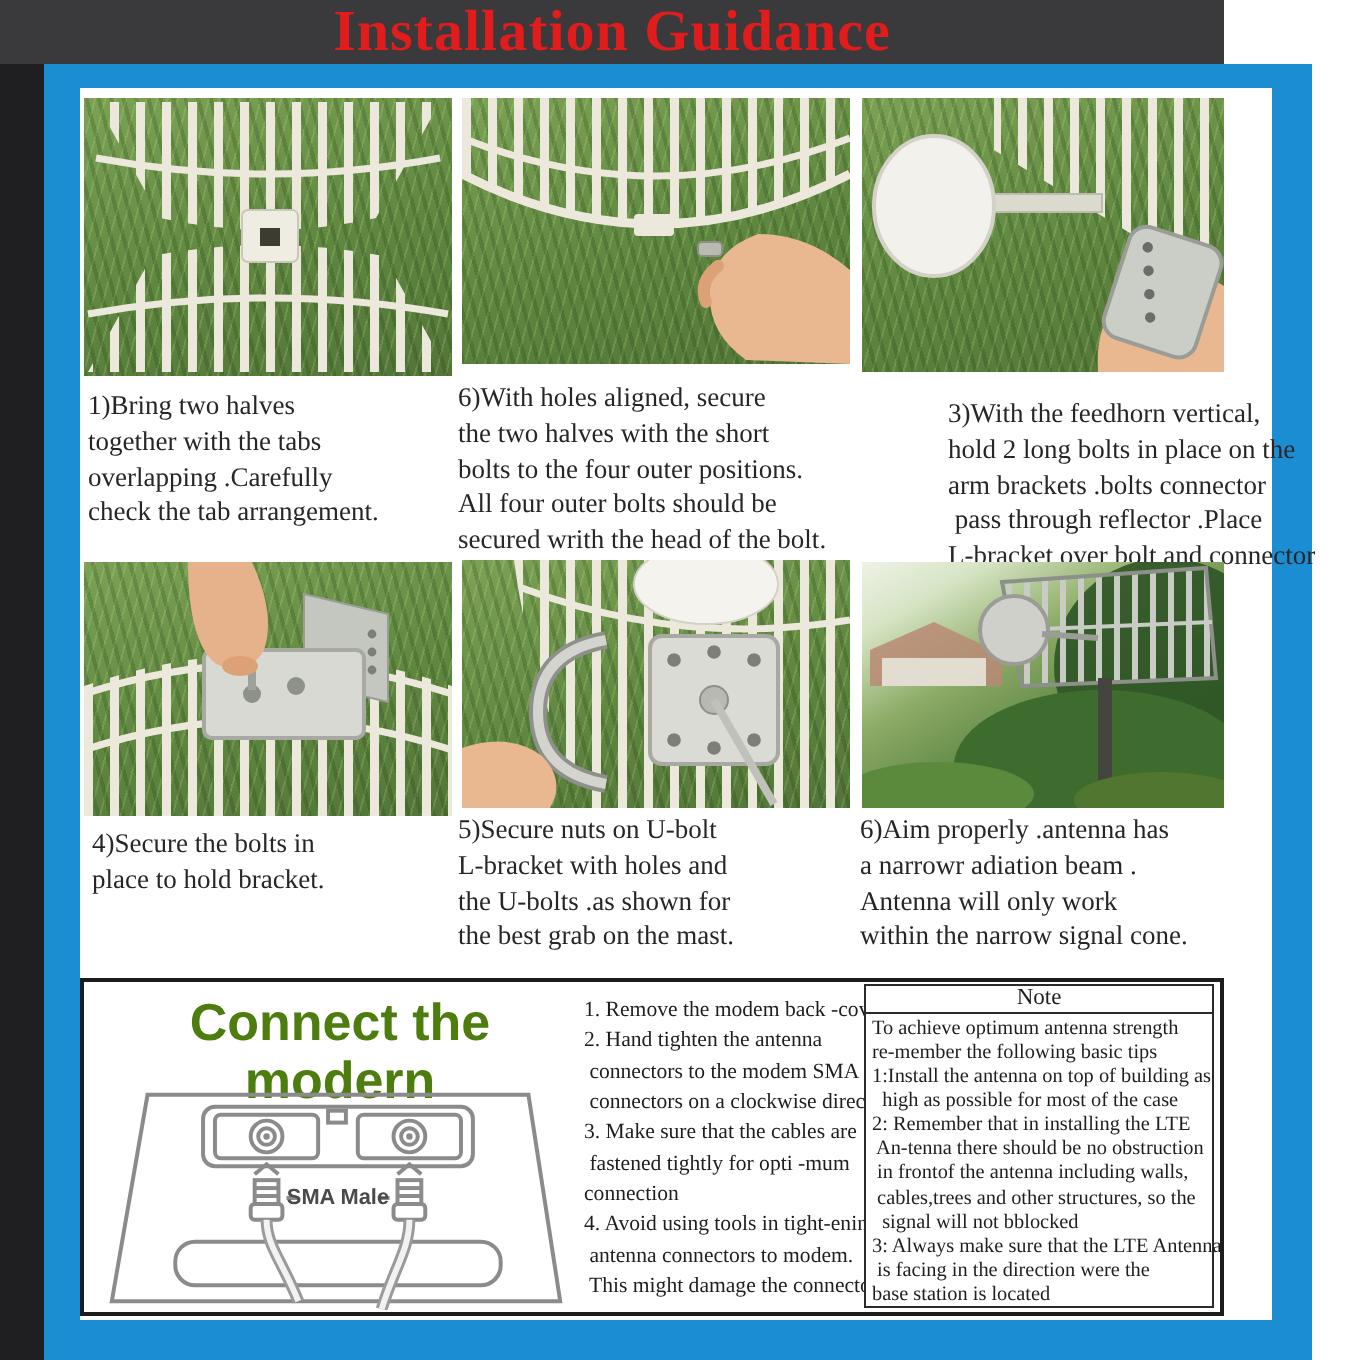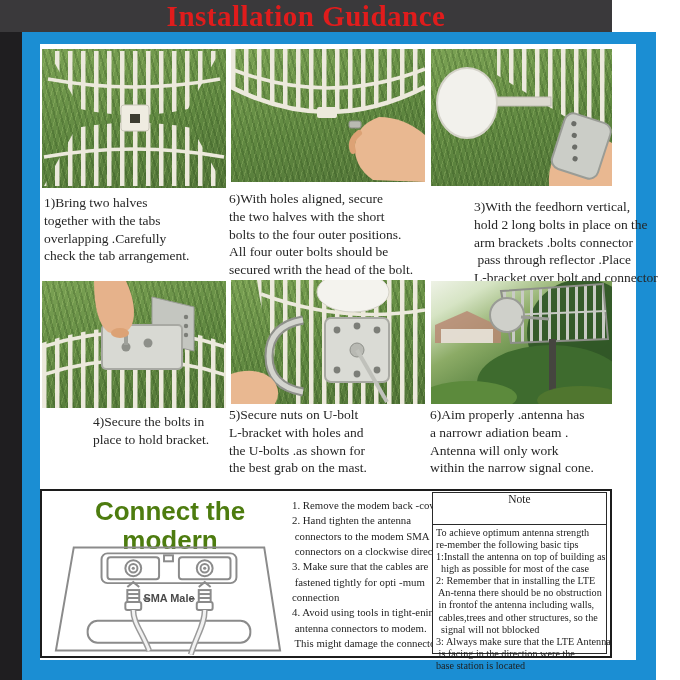--- a/index.html
+++ b/index.html
@@ -29,21 +29,21 @@
   .connect-box{position:absolute;left:40px;top:489px;width:568px;height:165px;
                border:2px solid #1c1c1c;background:#fff;}
   .connect-heading{position:absolute;left:10px;top:6px;width:236px;text-align:center;
                    font-family:"Liberation Sans",sans-serif;font-weight:bold;
                    font-size:26px;line-height:1.12;color:#4d7c0f;}
   .diagram{position:absolute;left:2px;top:52px;width:248px;height:112px;}
   .instructions{position:absolute;left:250px;top:7px;width:140px;white-space:pre;
                 font-size:10.8px;line-height:1.42;color:#1e1e1e;}
   .note-box{position:absolute;left:390px;top:1px;bottom:2px;width:173px;
             border:1.5px solid #2a2a2a;background:#fff;}
-  .note-title{text-align:center;font-size:11.5px;padding:0 0 19px 0;color:#1e1e1e;
+  .note-title{text-align:center;font-size:11.5px;padding:0 0 1px 0;color:#1e1e1e;
               border-bottom:1.5px solid #2a2a2a;}
   .note-body{white-space:pre;font-size:10.2px;line-height:1.185;padding:2px 0 0 3px;color:#1e1e1e;}
 </style>
 </head>
 <body>
 
 <div class="page">
 
   <div class="banner">
     <span class="banner-title">Installation Guidance</span>
@@ -181,21 +181,21 @@
       <path d="M70,10 L172,3 L177,58 L80,62 Z" fill="url(#p6)" stroke="#8d8f89" stroke-width="2"></path>
       <line x1="78" y1="34" x2="175" y2="30" stroke="#c9cbc5" stroke-width="2"></line>
       <circle cx="76" cy="34" r="17" fill="#cfd0ca" stroke="#9a9c96" stroke-width="2"></circle>
       <line x1="90" y1="36" x2="118" y2="38" stroke="#9a9c96" stroke-width="3"></line>
       <rect x="118" y="58" width="7" height="65" fill="#45453f"></rect>
       <ellipse cx="38" cy="116" rx="48" ry="16" fill="#5c8a3c"></ellipse>
       <ellipse cx="150" cy="119" rx="44" ry="14" fill="#50762f"></ellipse>
     </svg>
   </div>
 
-  <div class="caption" style="left:46px;top:413px;margin-left:47px;">4)Secure the bolts in
+  <div class="caption" style="left:46px;top:413px;">4)Secure the bolts in
 place to hold bracket.</div>
   <div class="caption" style="left:229px;top:406px;">5)Secure nuts on U-bolt
 L-bracket with holes and
 the U-bolts .as shown for
 the best grab on the mast.</div>
   <div class="caption" style="left:430px;top:406px;">6)Aim properly .antenna has
 a narrowr adiation beam .
 Antenna will only work
 within the narrow signal cone.</div>
 

